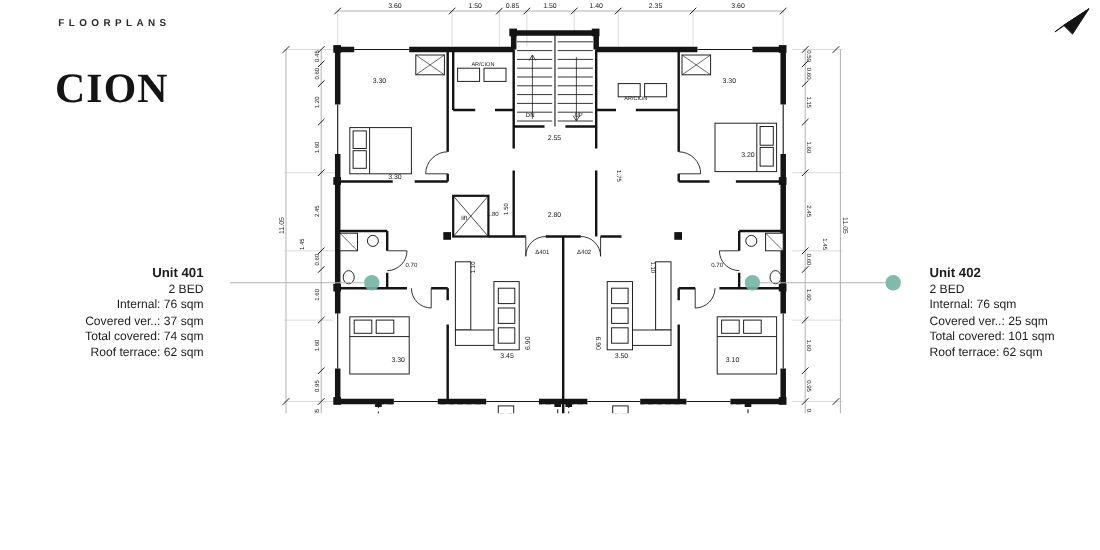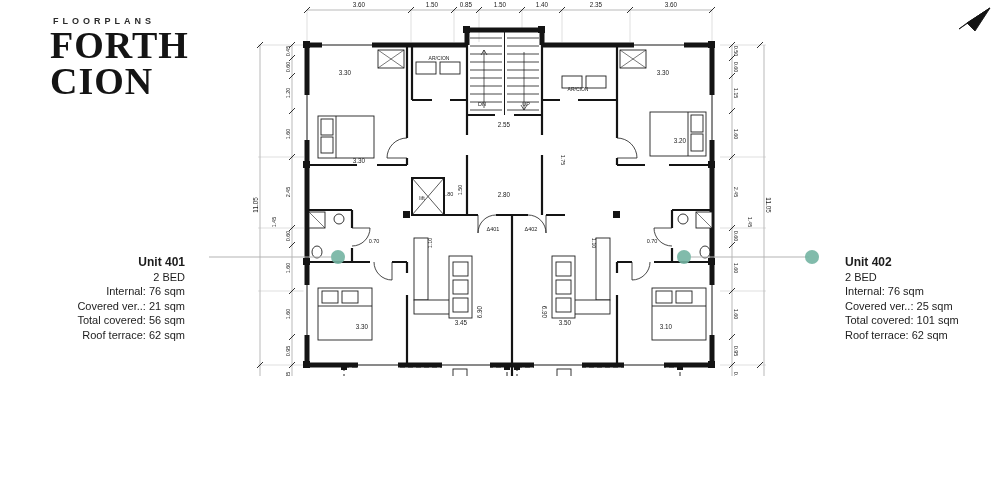--- a/index.html
+++ b/index.html
@@ -2,45 +2,45 @@
 <html><head>
 <meta charset="utf-8">
 <style>
   html,body{margin:0;padding:0;background:#fff;}
   .page{position:relative;width:1000px;height:376px;background:#ffffff;overflow:hidden;
         font-family:"Liberation Sans",sans-serif;margin-left:12px;}
   .eyebrow{position:absolute;left:41px;top:16px;font-size:9px;letter-spacing:4px;
            color:#2b2b2b;font-weight:bold;}
   .title{position:absolute;left:38px;top:27px;font-family:"Liberation Serif",serif;
          font-size:38px;line-height:.95;color:#141414;font-weight:bold;letter-spacing:1px;}
-  .unit-info{position:absolute;top:255px;font-size:11px;line-height:14.5px;color:#1c1c1c;}
+  .unit-info{position:absolute;top:241px;font-size:11px;line-height:14.5px;color:#1c1c1c;}
   .unit-left{left:28px;width:145px;text-align:right;}
   .unit-right{left:833px;width:170px;text-align:left;}
   .u-name{font-weight:bold;font-size:12px;}
   .u-bold{font-weight:normal;}
   svg.plan{position:absolute;left:0;top:0;width:1000px;height:500px;}
   svg text{font-family:"Liberation Sans",sans-serif;fill:#1a1a1a;}
 </style>
 </head>
 <body>
 
 <div class="page">
 
   <div class="eyebrow">FLOORPLANS</div>
   <div class="title">
-    <span>FORTH</span><br>
+    <br>
     <span>CION</span>
   </div>
 
   <div class="unit-info unit-left">
     <div class="u-name">Unit 401</div>
     <div class="u-bold">2 BED</div>
     <div>Internal: 76 sqm</div>
-    <div>Covered ver..: 21 sqm</div>
-    <div>Total covered: 56 sqm</div>
+    <div>Covered ver..: 37 sqm</div>
+    <div>Total covered: 74 sqm</div>
     <div>Roof terrace: 62 sqm</div>
   </div>
 
   <div class="unit-info unit-right">
     <div class="u-name">Unit 402</div>
     <div class="u-bold">2 BED</div>
     <div>Internal: 76 sqm</div>
     <div>Covered ver..: 25 sqm</div>
     <div>Total covered: 101 sqm</div>
     <div>Roof terrace: 62 sqm</div>

